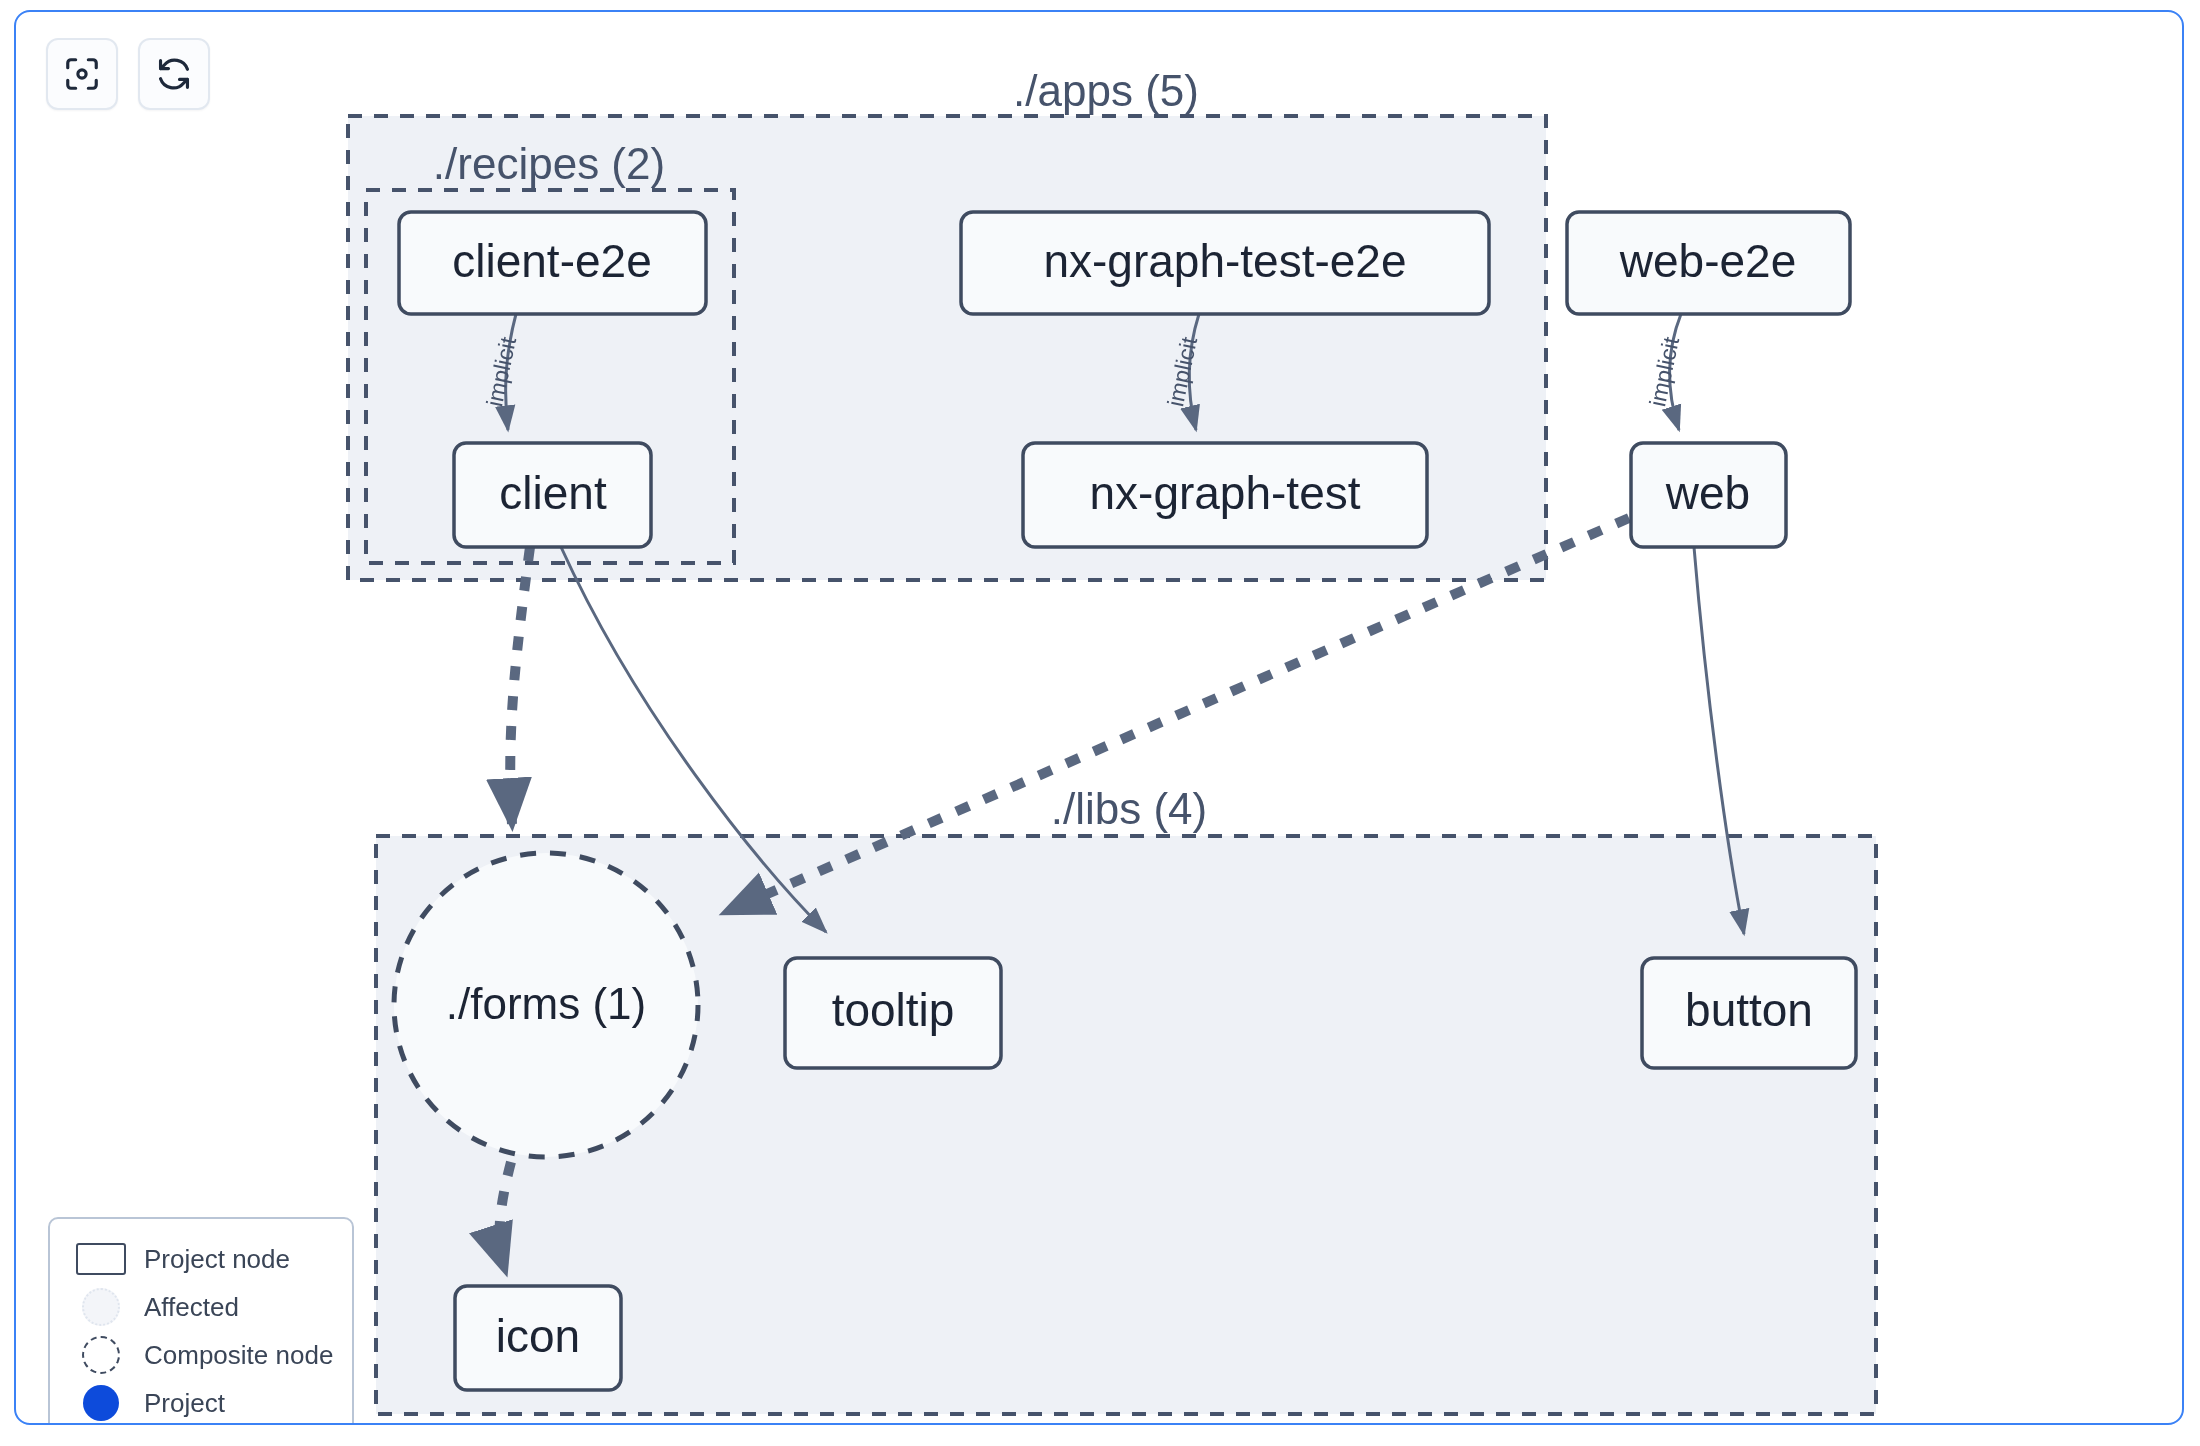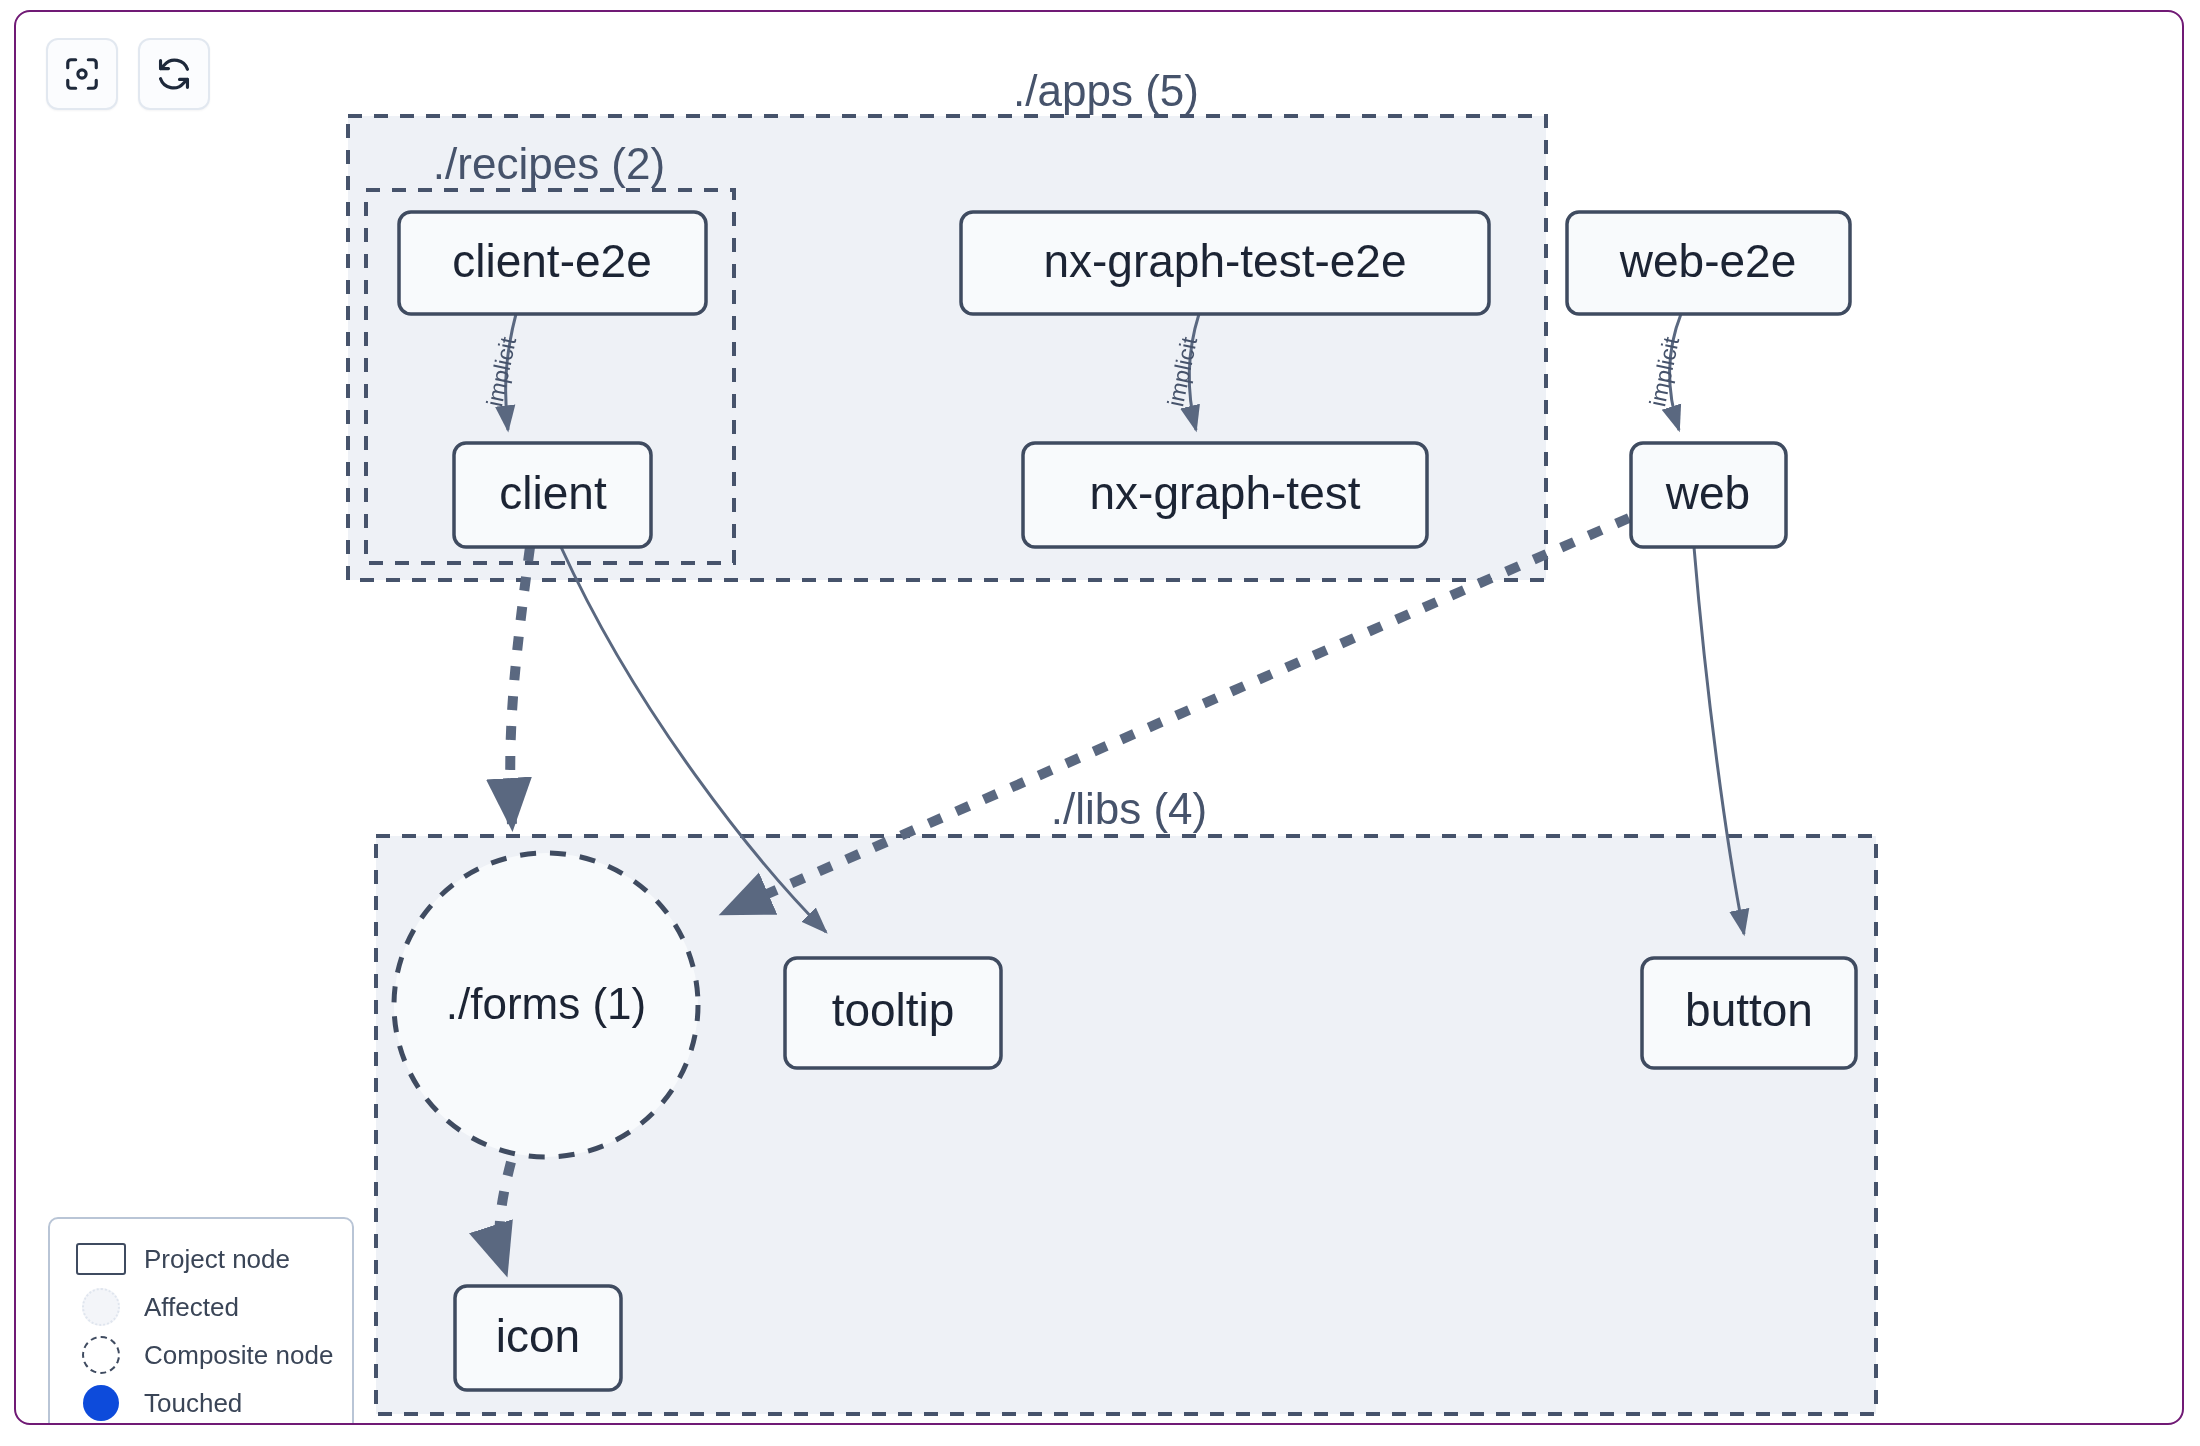--- a/index.html
+++ b/index.html
@@ -15,21 +15,21 @@
   }
 
   
   #graph-card {
     position: absolute;
     left: 14px;
     top: 10px;
     width: 2170px;
     height: 1415px;
     background: #ffffff;
-    border: 2px solid #701a75;
+    border: 2px solid #3b82f6;
     border-radius: 16px;
     box-sizing: border-box;
     overflow: hidden;
   }
 
   
   #toolbar {
     position: absolute;
     left: 30px;
     top: 26px;
@@ -310,17 +310,17 @@
     <div class="legend-row">
       <span class="legend-swatch">
         <span class="sw-dashed-circle"></span>
       </span>
       <span class="legend-text">Composite node</span>
     </div>
     <div class="legend-row">
       <span class="legend-swatch">
         <span class="sw-blue-circle"></span>
       </span>
-      <span class="legend-text">Touched</span>
+      <span class="legend-text">Project</span>
     </div>
   </div>
 
 </div>
 
 </body></html>

